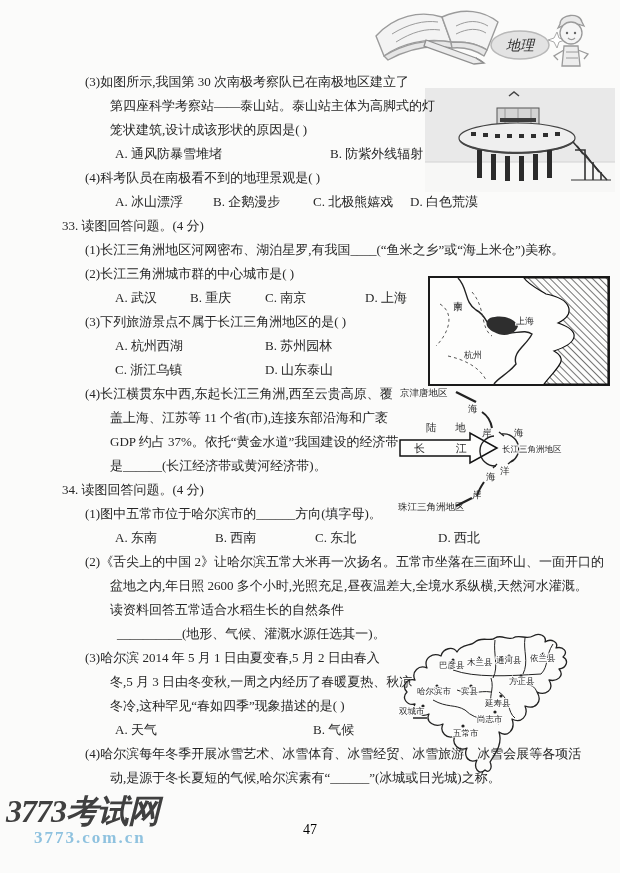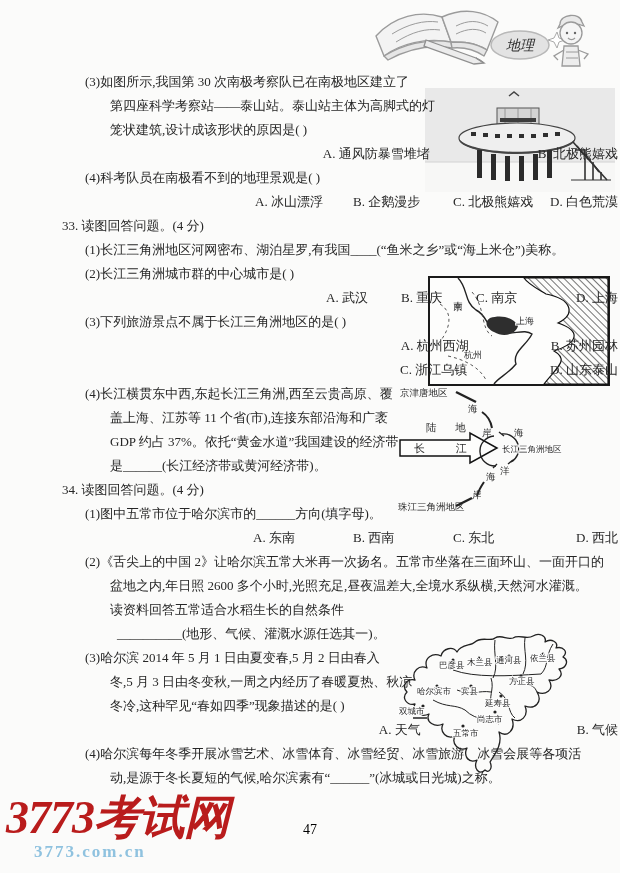--- a/index.html
+++ b/index.html
@@ -8,29 +8,29 @@
     position:relative;width:620px;height:873px;margin:0 auto;
     background:#fbfbfa;overflow:hidden;
     font-family:"Liberation Serif","DejaVu Serif",serif;
     color:#262626;font-size:13px;
   }
   .content{position:absolute;left:62px;top:70px;width:556px;}
   .ln{height:24px;line-height:24px;white-space:nowrap;}
   .sub{padding-left:23px;}
   .cont{padding-left:48px;}
   .cont2{padding-left:55px;}
-  .opt{padding-left:53px;display:flex;justify-content:flex-end;}
+  .opt{padding-left:53px;display:flex;}
   .opt span{display:inline-block;}
   .fig{position:absolute;}
   svg text{font-family:"Liberation Serif","DejaVu Serif",serif;fill:#2b2b2b;}
   .halo{paint-order:stroke;stroke:#fdfdfd;stroke-width:2px;}
   .v{writing-mode:vertical-rl;text-orientation:upright;}
   .footer{position:absolute;left:0;top:822px;width:620px;text-align:center;font-size:14px;color:#000000;}
   .wm{position:absolute;left:6px;top:795px;line-height:1;user-select:none;}
-  .wm .l1{font-size:46px;font-weight:bold;font-style:italic;color:#b91c1c;letter-spacing:-1px;}
+  .wm .l1{font-size:32px;font-weight:bold;font-style:italic;color:#404040;letter-spacing:-1px;}
   .wm .l2{font-size:17px;font-weight:bold;color:#8fc2df;letter-spacing:2px;padding-left:28px;margin-top:2px;}
 </style>
 </head>
 <body>
 
 <div class="page">
 
   <div class="fig" style="left:368px;top:2px;width:228px;height:74px;">
     <svg width="228" height="74" viewBox="0 0 228 74">
       <g stroke="#9b9b9b" stroke-width="1.4" fill="#f3f3f3" stroke-linejoin="round">
@@ -201,21 +201,21 @@
       <line x1="18" y1="88" x2="32" y2="88" stroke="#222" stroke-width="1.5"></line>
     </svg>
   </div>
 
   <div class="content">
     <div class="ln sub">(3)如图所示,我国第 30 次南极考察队已在南极地区建立了</div>
     <div class="ln cont">第四座科学考察站——泰山站。泰山站主体为高脚式的灯</div>
     <div class="ln cont">笼状建筑,设计成该形状的原因是(    )</div>
     <div class="ln opt">
       <span style="width:215px">A. 通风防暴雪堆堵</span>
-      <span>B. 北极熊嬉戏</span>
+      <span>B. 防紫外线辐射</span>
     </div>
     <div class="ln sub">(4)科考队员在南极看不到的地理景观是(    )</div>
     <div class="ln opt">
       <span style="width:98px">A. 冰山漂浮</span>
       <span style="width:100px">B. 企鹅漫步</span>
       <span style="width:97px">C. 北极熊嬉戏</span>
       <span>D. 白色荒漠</span>
     </div>
 
     <div class="ln">33. 读图回答问题。(4 分)</div>

